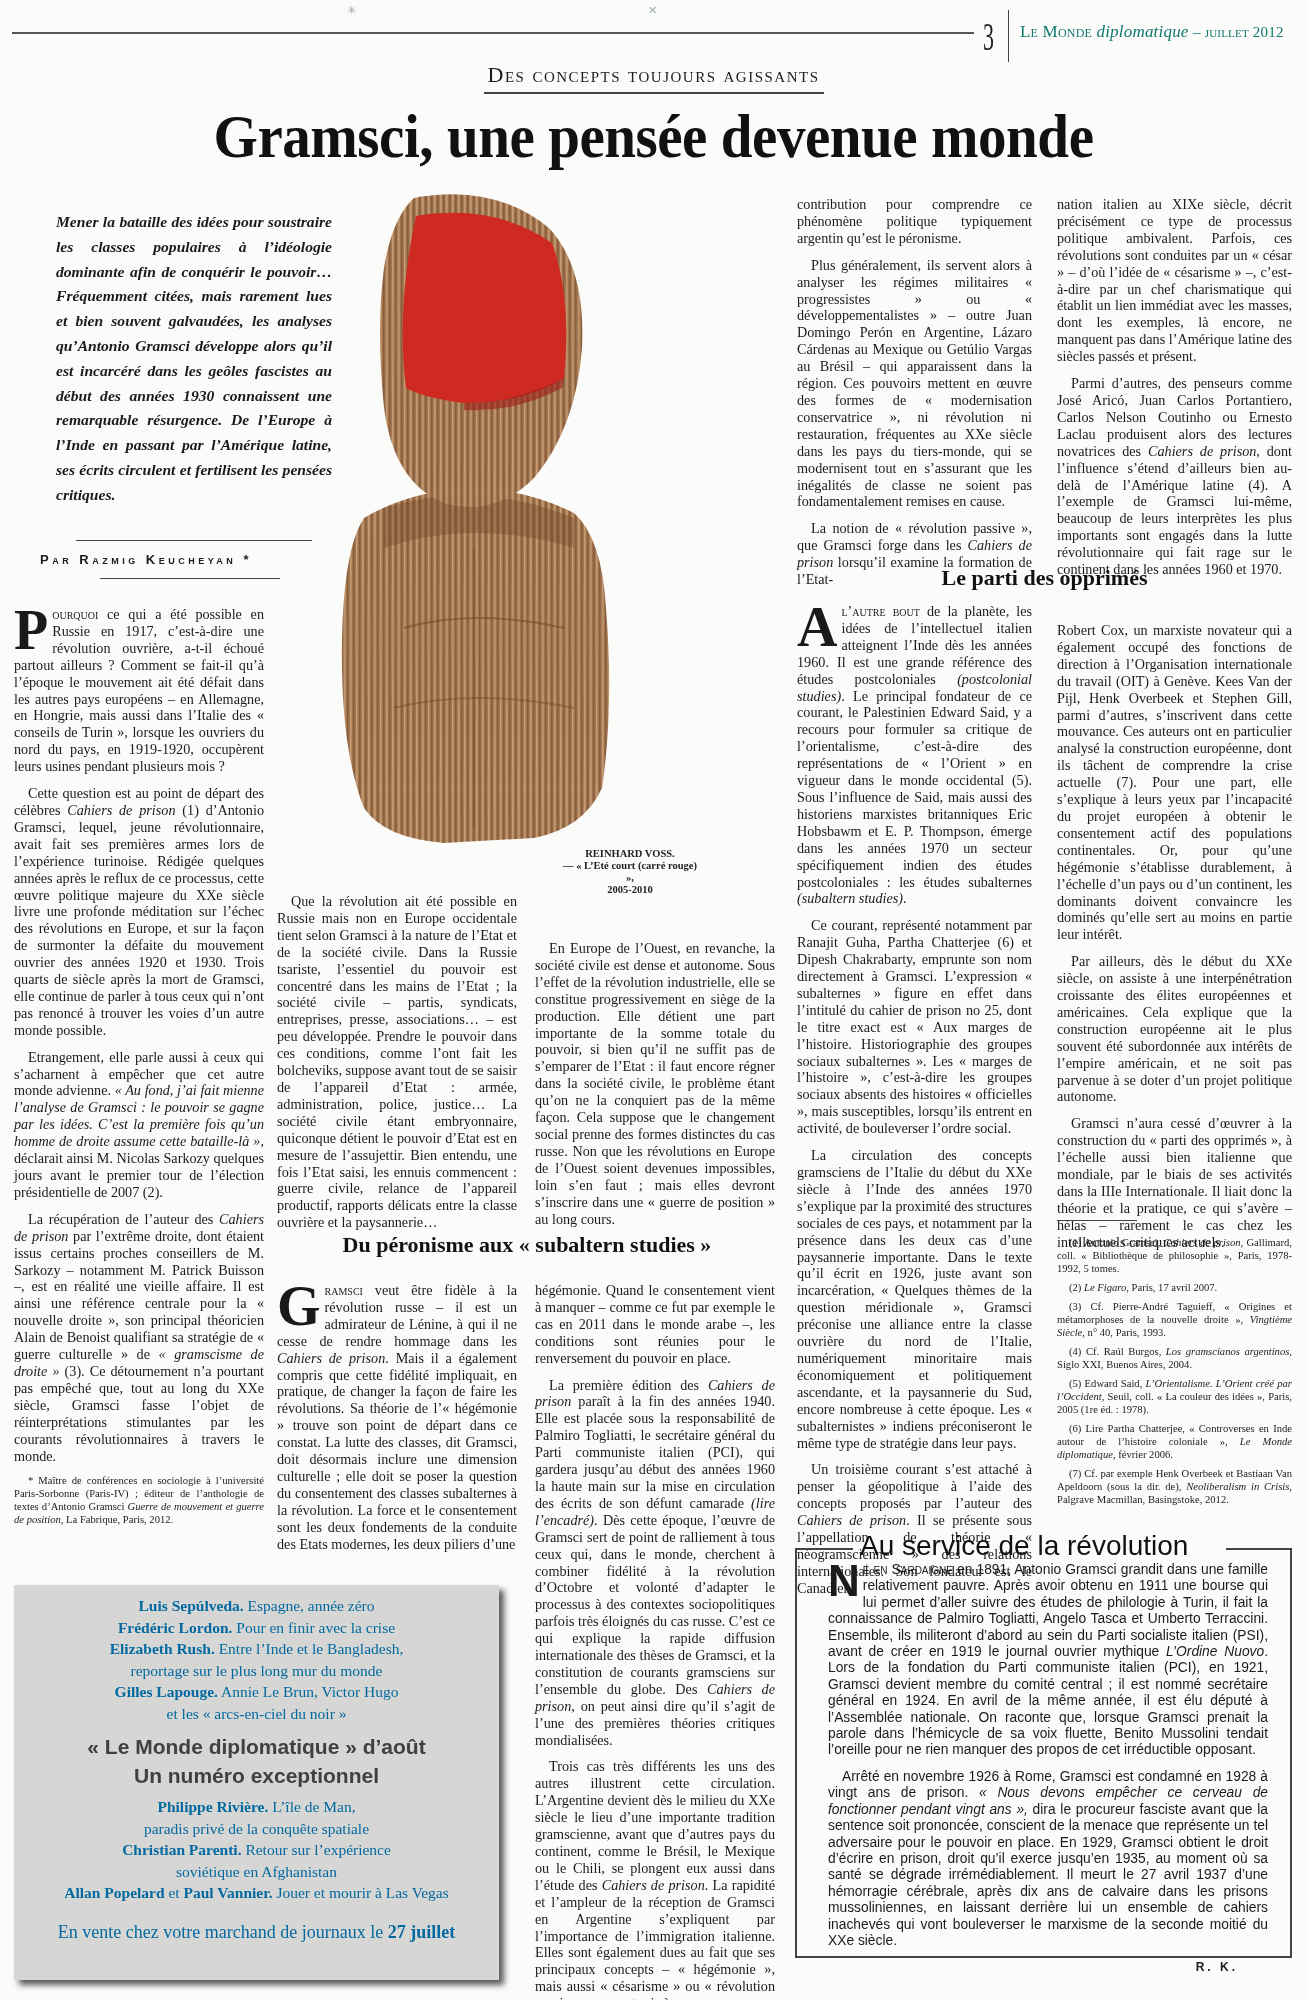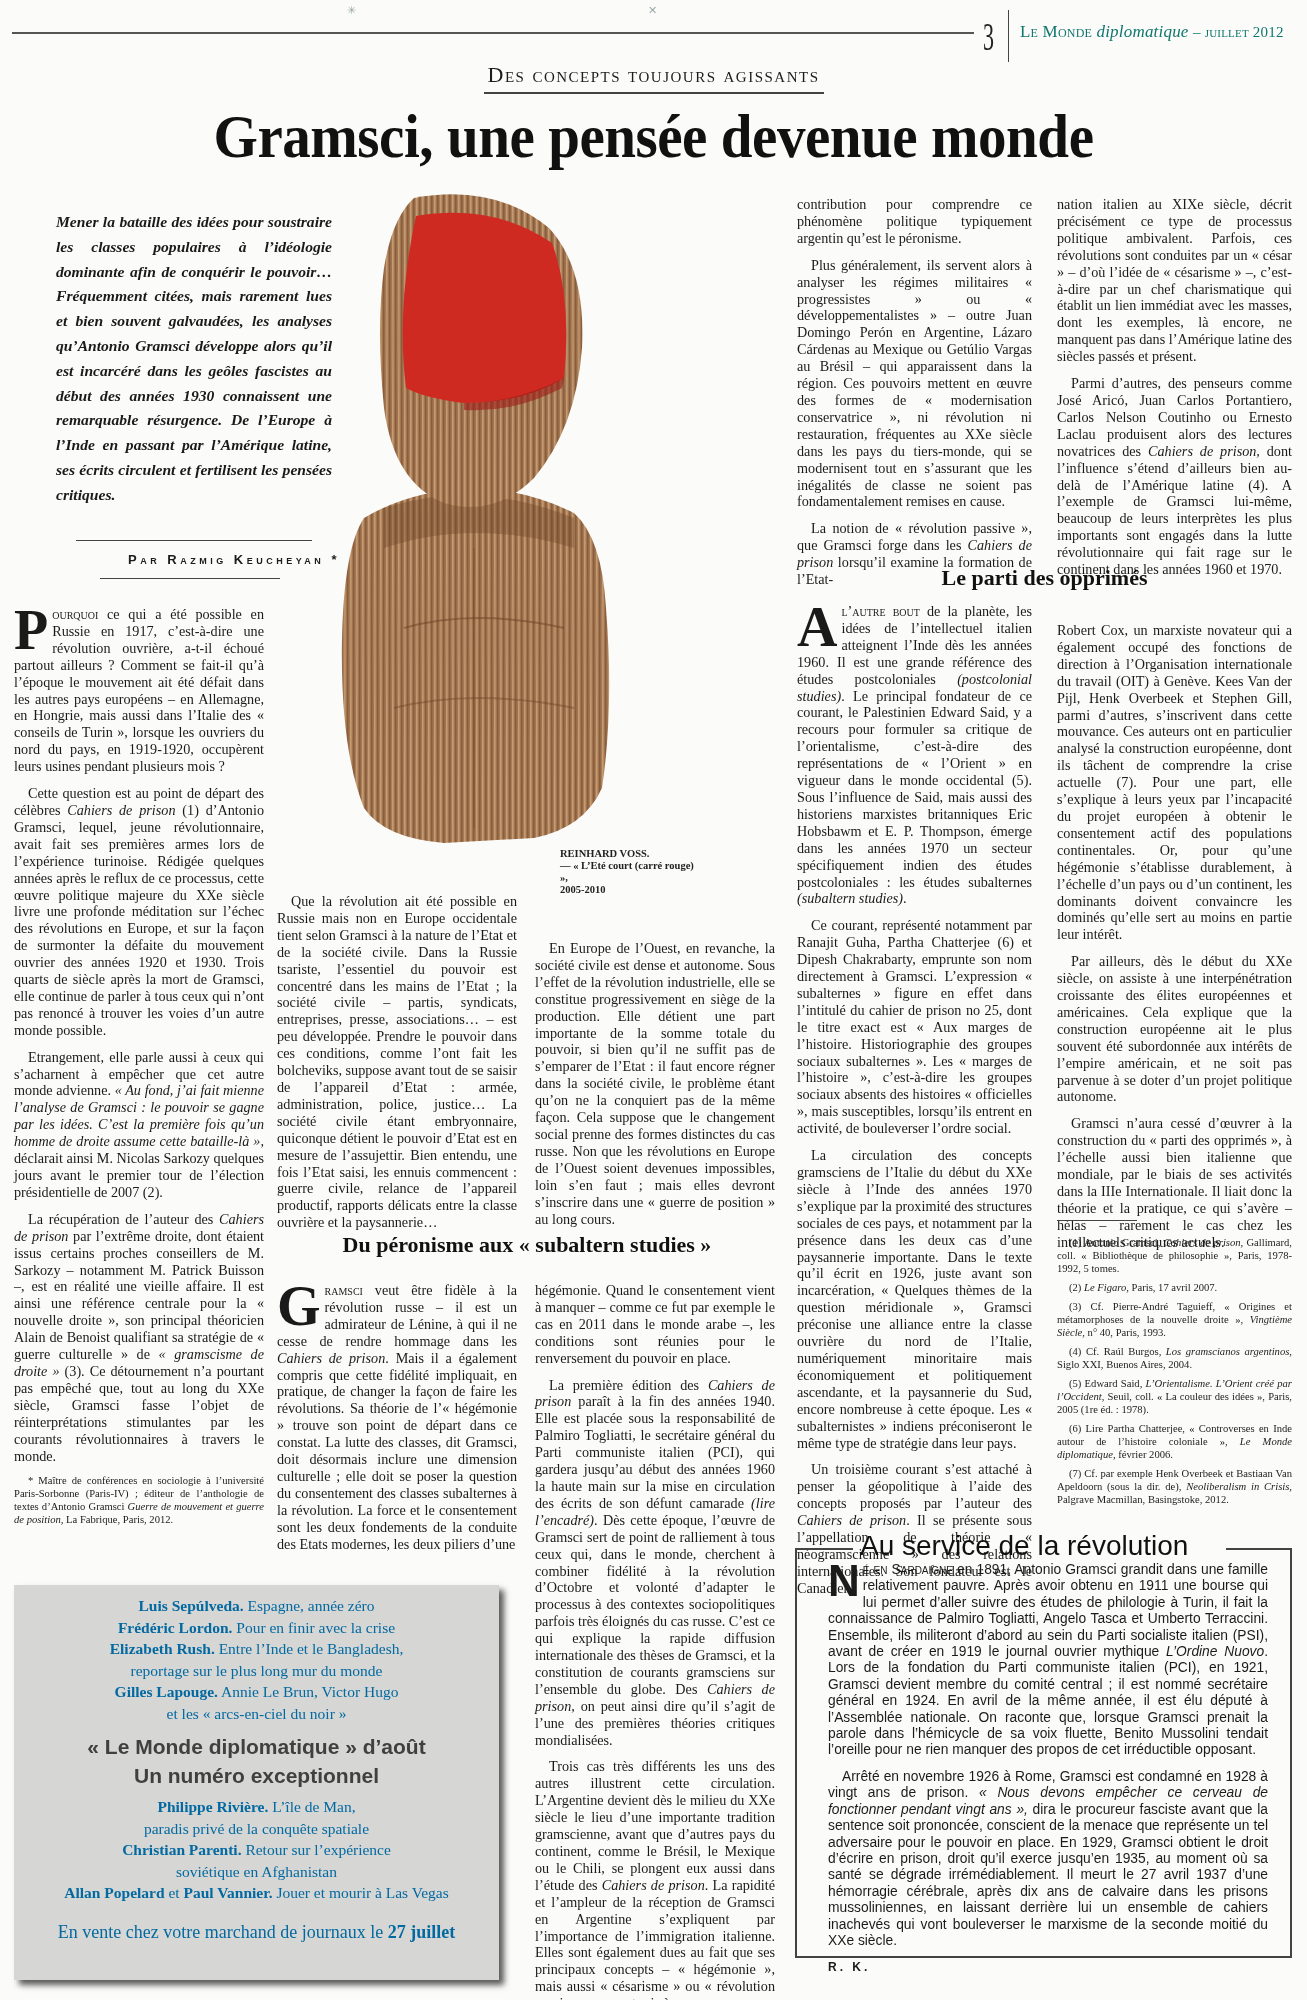--- a/index.html
+++ b/index.html
@@ -17,58 +17,58 @@
   .masthead .it { font-style: italic; }
   .masthead .issue { font-variant: small-caps; font-size: 15px; }
 
   .kicker { left: 0; width: 1307px; top: 62px; text-align: center; }
   .kicker span { display: inline-block; font-size: 22px; font-variant: small-caps; letter-spacing: 1.5px; padding: 0 4px 4px; border-bottom: 2px solid #444; }
   .headline { left: 0; width: 1307px; top: 100px; text-align: center; font-size: 62px; line-height: 72px; letter-spacing: -0.5px; transform: scaleX(0.92); transform-origin: center top; color: #111; }
 
   
   .chapo { left: 56px; top: 210px; width: 276px; font-style: italic; font-weight: bold; font-size: 15.6px; line-height: 24.8px; text-align: justify; color: #1a1a1a; }
   .byline-rule { height: 1px; background: #444; }
-  .byline { left: 40px; top: 552px; width: 300px; text-align: right; font-family: "Liberation Sans", sans-serif; font-weight: bold; font-size: 13px; letter-spacing: 3.5px; font-variant: small-caps; }
+  .byline { left: 40px; top: 552px; width: 300px; text-align: left; font-family: "Liberation Sans", sans-serif; font-weight: bold; font-size: 13px; letter-spacing: 3.5px; font-variant: small-caps; }
 
   
   .col { font-size: 14.2px; line-height: 16.9px; text-align: justify; hyphens: auto; color: #1a1a1a; }
   .col p { text-indent: 14px; margin-bottom: 10px; }
   .col p.noind { text-indent: 0; }
   .col i { font-style: italic; }
   .dropcap { float: left; font-size: 56px; line-height: 44px; padding-right: 4px; margin-top: 2px; font-weight: bold; }
   .lead-sc { font-variant: small-caps; }
 
   .section-title { font-size: 22px; text-align: center; color: #111; }
 
   .footnote-author { font-size: 10.6px; line-height: 13px; text-align: justify; }
   .footnotes { font-size: 10.6px; line-height: 13px; text-align: justify; }
   .footnotes p { text-indent: 12px; margin-bottom: 6px; }
 
   
   .artwork { left: 324px; top: 188px; width: 300px; height: 660px; }
-  .caption { left: 560px; top: 848px; width: 140px; text-align: left; font-size: 10.5px; line-height: 12px; font-weight: bold; color: #222; }
+  .caption { left: 560px; top: 848px; width: 140px; text-align: center; font-size: 10.5px; line-height: 12px; font-weight: bold; color: #222; }
 
   
   .promo { left: 14px; top: 1585px; width: 485px; height: 395px; background: #d6d6d4; box-shadow: 5px 5px 6px #5a5a5a; text-align: center; padding-top: 10px; }
   .promo .line { font-size: 15.5px; line-height: 21.5px; color: #0369a1; }
   .promo .line b { font-weight: bold; }
   .promo .headline-red { font-family: "Liberation Sans", sans-serif; font-weight: bold; font-size: 21px; line-height: 29px; color: #404040; margin-top: 8px; }
   .promo .sale { font-size: 18px; margin-top: 18px; }
 
   
   .bio-title { left: 860px; top: 1530px; font-family: "Liberation Sans", sans-serif; font-size: 28px; color: #111; white-space: nowrap; }
   .bio-box { left: 795px; top: 1548px; width: 497px; height: 410px; border: 2px solid #444; border-top: none; }
   .bio-top-left { left: 795px; top: 1548px; width: 58px; height: 2px; background: #444; }
   .bio-top-right { left: 1226px; top: 1548px; width: 66px; height: 2px; background: #444; }
   .bio-text { left: 828px; top: 1562px; width: 440px; font-family: "Liberation Sans", sans-serif; font-size: 13.8px; line-height: 16.4px; text-align: justify; color: #1b1b1b; }
   .bio-text p { margin-bottom: 10px; }
   .bio-text p.ind { text-indent: 14px; }
   .bio-drop { float: left; font-size: 44px; line-height: 34px; padding-right: 3px; margin-top: 2px; font-weight: bold; }
   .bio-sc { font-variant: small-caps; }
-  .bio-sign { text-align: left; font-weight: bold; letter-spacing: 3px; font-size: 12px; padding-right: 30px; }
+  .bio-sign { text-align: right; font-weight: bold; letter-spacing: 3px; font-size: 12px; padding-right: 30px; }
 
   .scan-mark { font-size: 11px; color: #9aa; }
 </style>
 </head>
 <body>
 
 <span class="abs scan-mark" style="left:347px;top:4px;">✳</span>
 <span class="abs scan-mark" style="left:648px;top:4px;">✕</span>
 
 <div class="abs top-rule"></div>

